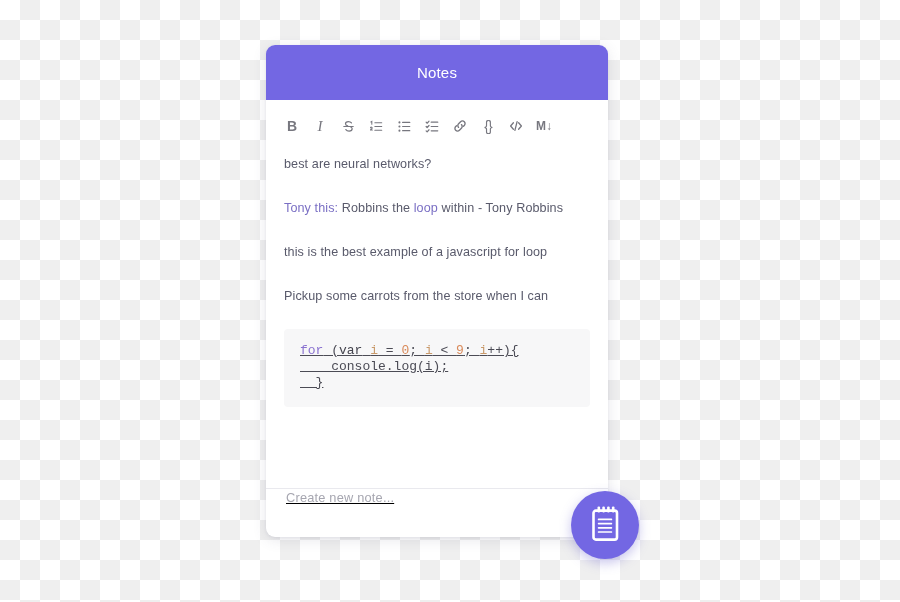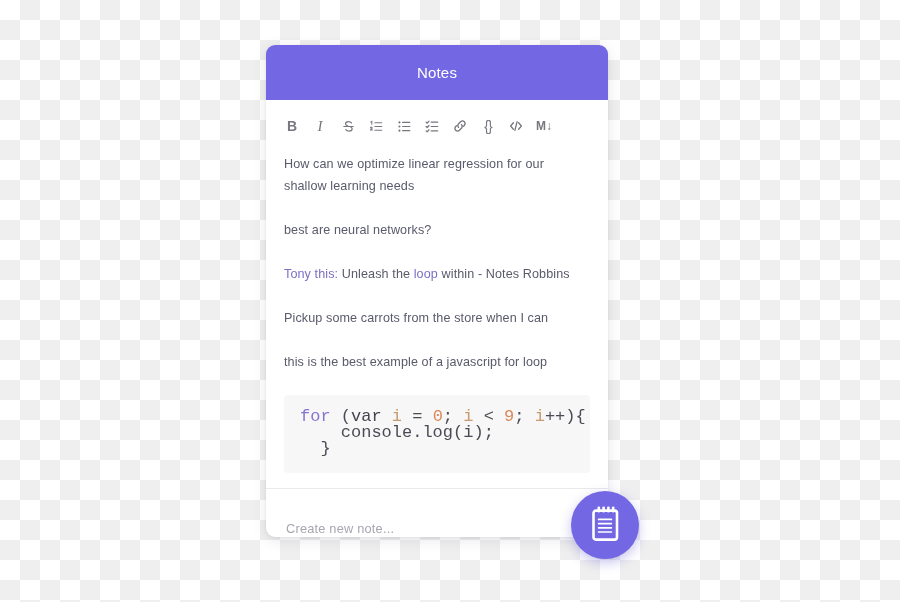--- a/index.html
+++ b/index.html
@@ -100,39 +100,41 @@
   }
   .accent { color: #7a6fc4; }
 
   
   .code-block {
     background: #f7f7f8;
     border-radius: 4px;
     padding: 14px 16px 16px 16px;
     margin: 0;
     font-family: "Liberation Mono", monospace;
-    font-size: 17px;
+    font-size: 13px;
     line-height: 16px;
     color: #4b4b55;
     white-space: pre;
     overflow: hidden;
+    text-decoration: underline;
   }
   .c-kw   { color: #8a72d0; }
   .c-var  { color: #44444e; }
   .c-id   { color: #c99a6b; }
   .c-num  { color: #d98a5a; }
   .c-punct{ color: #4b4b55; }
 
   
   .note-footer {
     flex: 0 0 48px;
     border-top: 1px solid #e9e9ee;
     display: flex;
-    align-items: flex-end;
+    align-items: flex-start;
     padding: 0 18px;
+    text-decoration: underline;
   }
   .new-note-input {
     border: none;
     outline: none;
     background: transparent;
     font-family: "Liberation Sans", sans-serif;
     font-size: 12.8px;
     color: #5a5a6b;
     width: 100%;
     letter-spacing: 0.2px;
@@ -225,29 +227,28 @@
           <path d="M10.6 4.8L13.4 8l-2.8 3.2"></path>
           <path d="M9.1 3.6L6.9 12.4"></path>
         </svg>
       </button>
 
       <button class="tb-btn tb-md" title="Markdown">M↓</button>
     </div>
 
     <div class="note-body">
 
-      <p class="para">How can we optimize linear regression for our shallow learning needs</p>
 
       <p class="para">best are neural networks?</p>
 
-      <p class="para"><span class="accent">Tony this:</span><span> Unleash the </span><span class="accent">loop</span><span> within - Notes Robbins</span></p>
+      <p class="para"><span class="accent">Tony this:</span><span> Robbins the </span><span class="accent">loop</span><span> within - Tony Robbins</span></p>
+
+      <p class="para">this is the best example of a javascript for loop</p>
 
       <p class="para">Pickup some carrots from the store when I can</p>
-
-      <p class="para">this is the best example of a javascript for loop</p>
 
       <pre class="code-block"><span class="c-kw">for</span><span class="c-punct"> (</span><span class="c-var">var</span><span class="c-punct"> </span><span class="c-id">i</span><span class="c-punct"> = </span><span class="c-num">0</span><span class="c-punct">; </span><span class="c-id">i</span><span class="c-punct"> &lt; </span><span class="c-num">9</span><span class="c-punct">; </span><span class="c-id">i</span><span class="c-punct">++){</span>
 <span>    console.log(i);</span>
 <span>  }</span></pre>
 
     </div>
 
     <div class="note-footer">
       <input class="new-note-input" type="text" placeholder="Create new note..." style="">
     </div>

